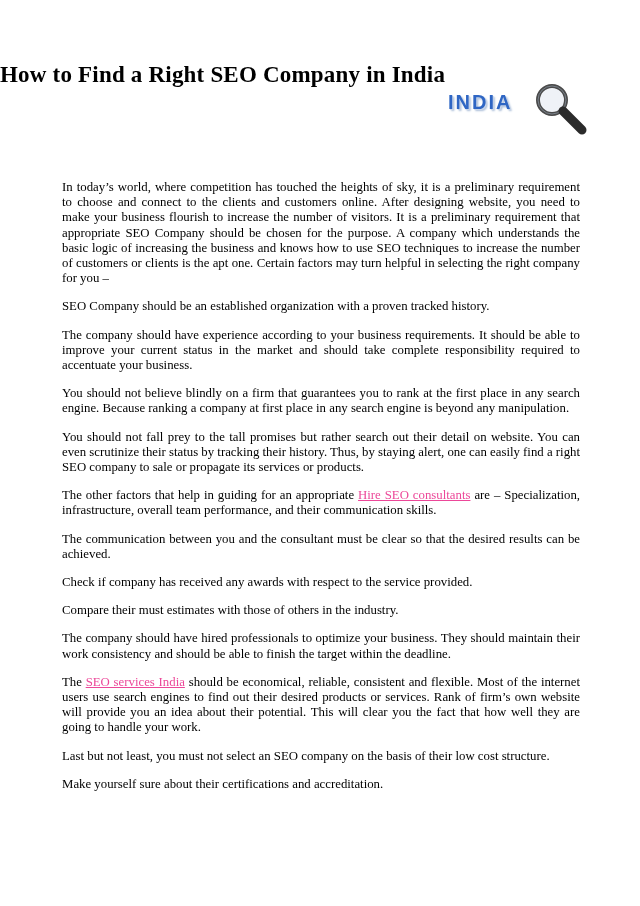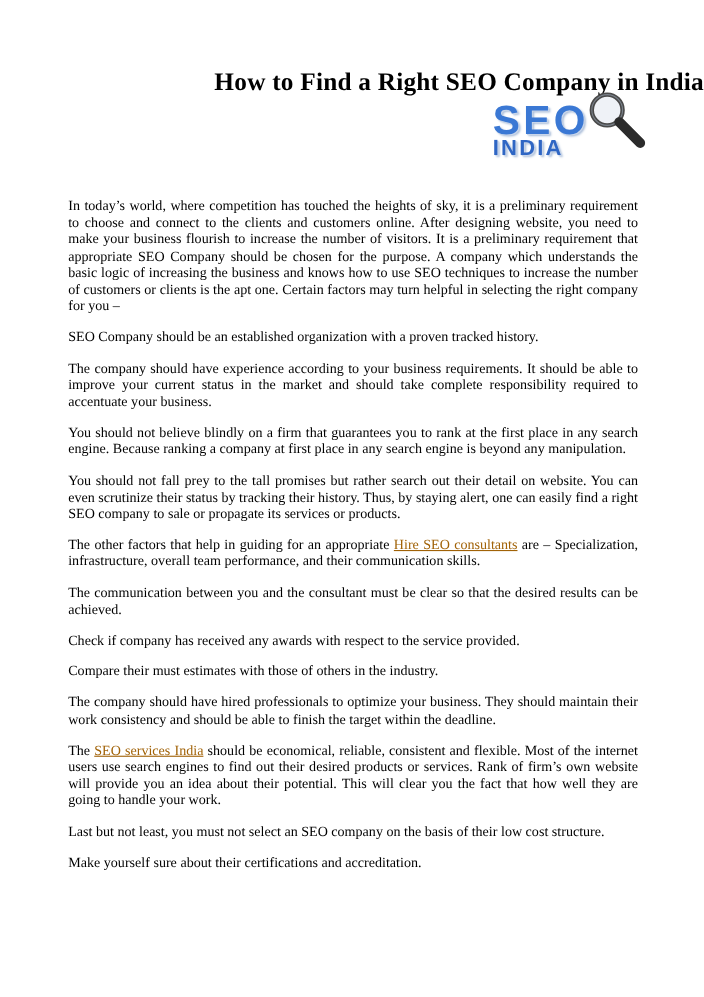--- a/index.html
+++ b/index.html
@@ -13,21 +13,21 @@
     overflow: hidden;
   }
   .page {
     width: 640px;
     height: 906px;
     background: #ffffff;
     position: relative;
   }
   .doc-title {
     margin-top: 62px;
-    text-align: right;
+    text-align: left;
     font-family: "Liberation Serif", serif;
     font-weight: bold;
     font-size: 23px;
     letter-spacing: 0.2px;
     color: #000000;
   }
   .logo-row {
     width: 100%;
     height: 72px;
     margin-top: 6px;
@@ -71,36 +71,35 @@
     margin: 14px 60px 0 62px;
     font-size: 12.8px;
     line-height: 15.2px;
   }
   .para {
     text-align: justify;
     margin-bottom: 13px;
     color: #000000;
   }
   .para a {
-    color: #a16207;
+    color: #ec4899;
     text-decoration: underline;
     cursor: pointer;
   }
 </style>
 </head>
 <body>
 
 <div class="page">
 
   <h1 class="doc-title">How to Find a Right SEO Company in India</h1>
 
   <div class="logo-row">
     <div class="logo">
       <div class="logo-text">
-        <span class="logo-line1">SEO</span>
         <span class="logo-line2">INDIA</span>
       </div>
       <svg class="magnifier" viewBox="0 0 64 64">
         <circle cx="24" cy="22" r="14" fill="rgba(190,205,225,0.25)" stroke="#4a4a4a" stroke-width="4"></circle>
         <circle cx="24" cy="22" r="14" fill="none" stroke="#9aa6b6" stroke-width="1" opacity="0.6"></circle>
         <line x1="35" y1="33" x2="54" y2="52" stroke="#2b2b2b" stroke-width="9" stroke-linecap="round"></line>
       </svg>
     </div>
   </div>
 

